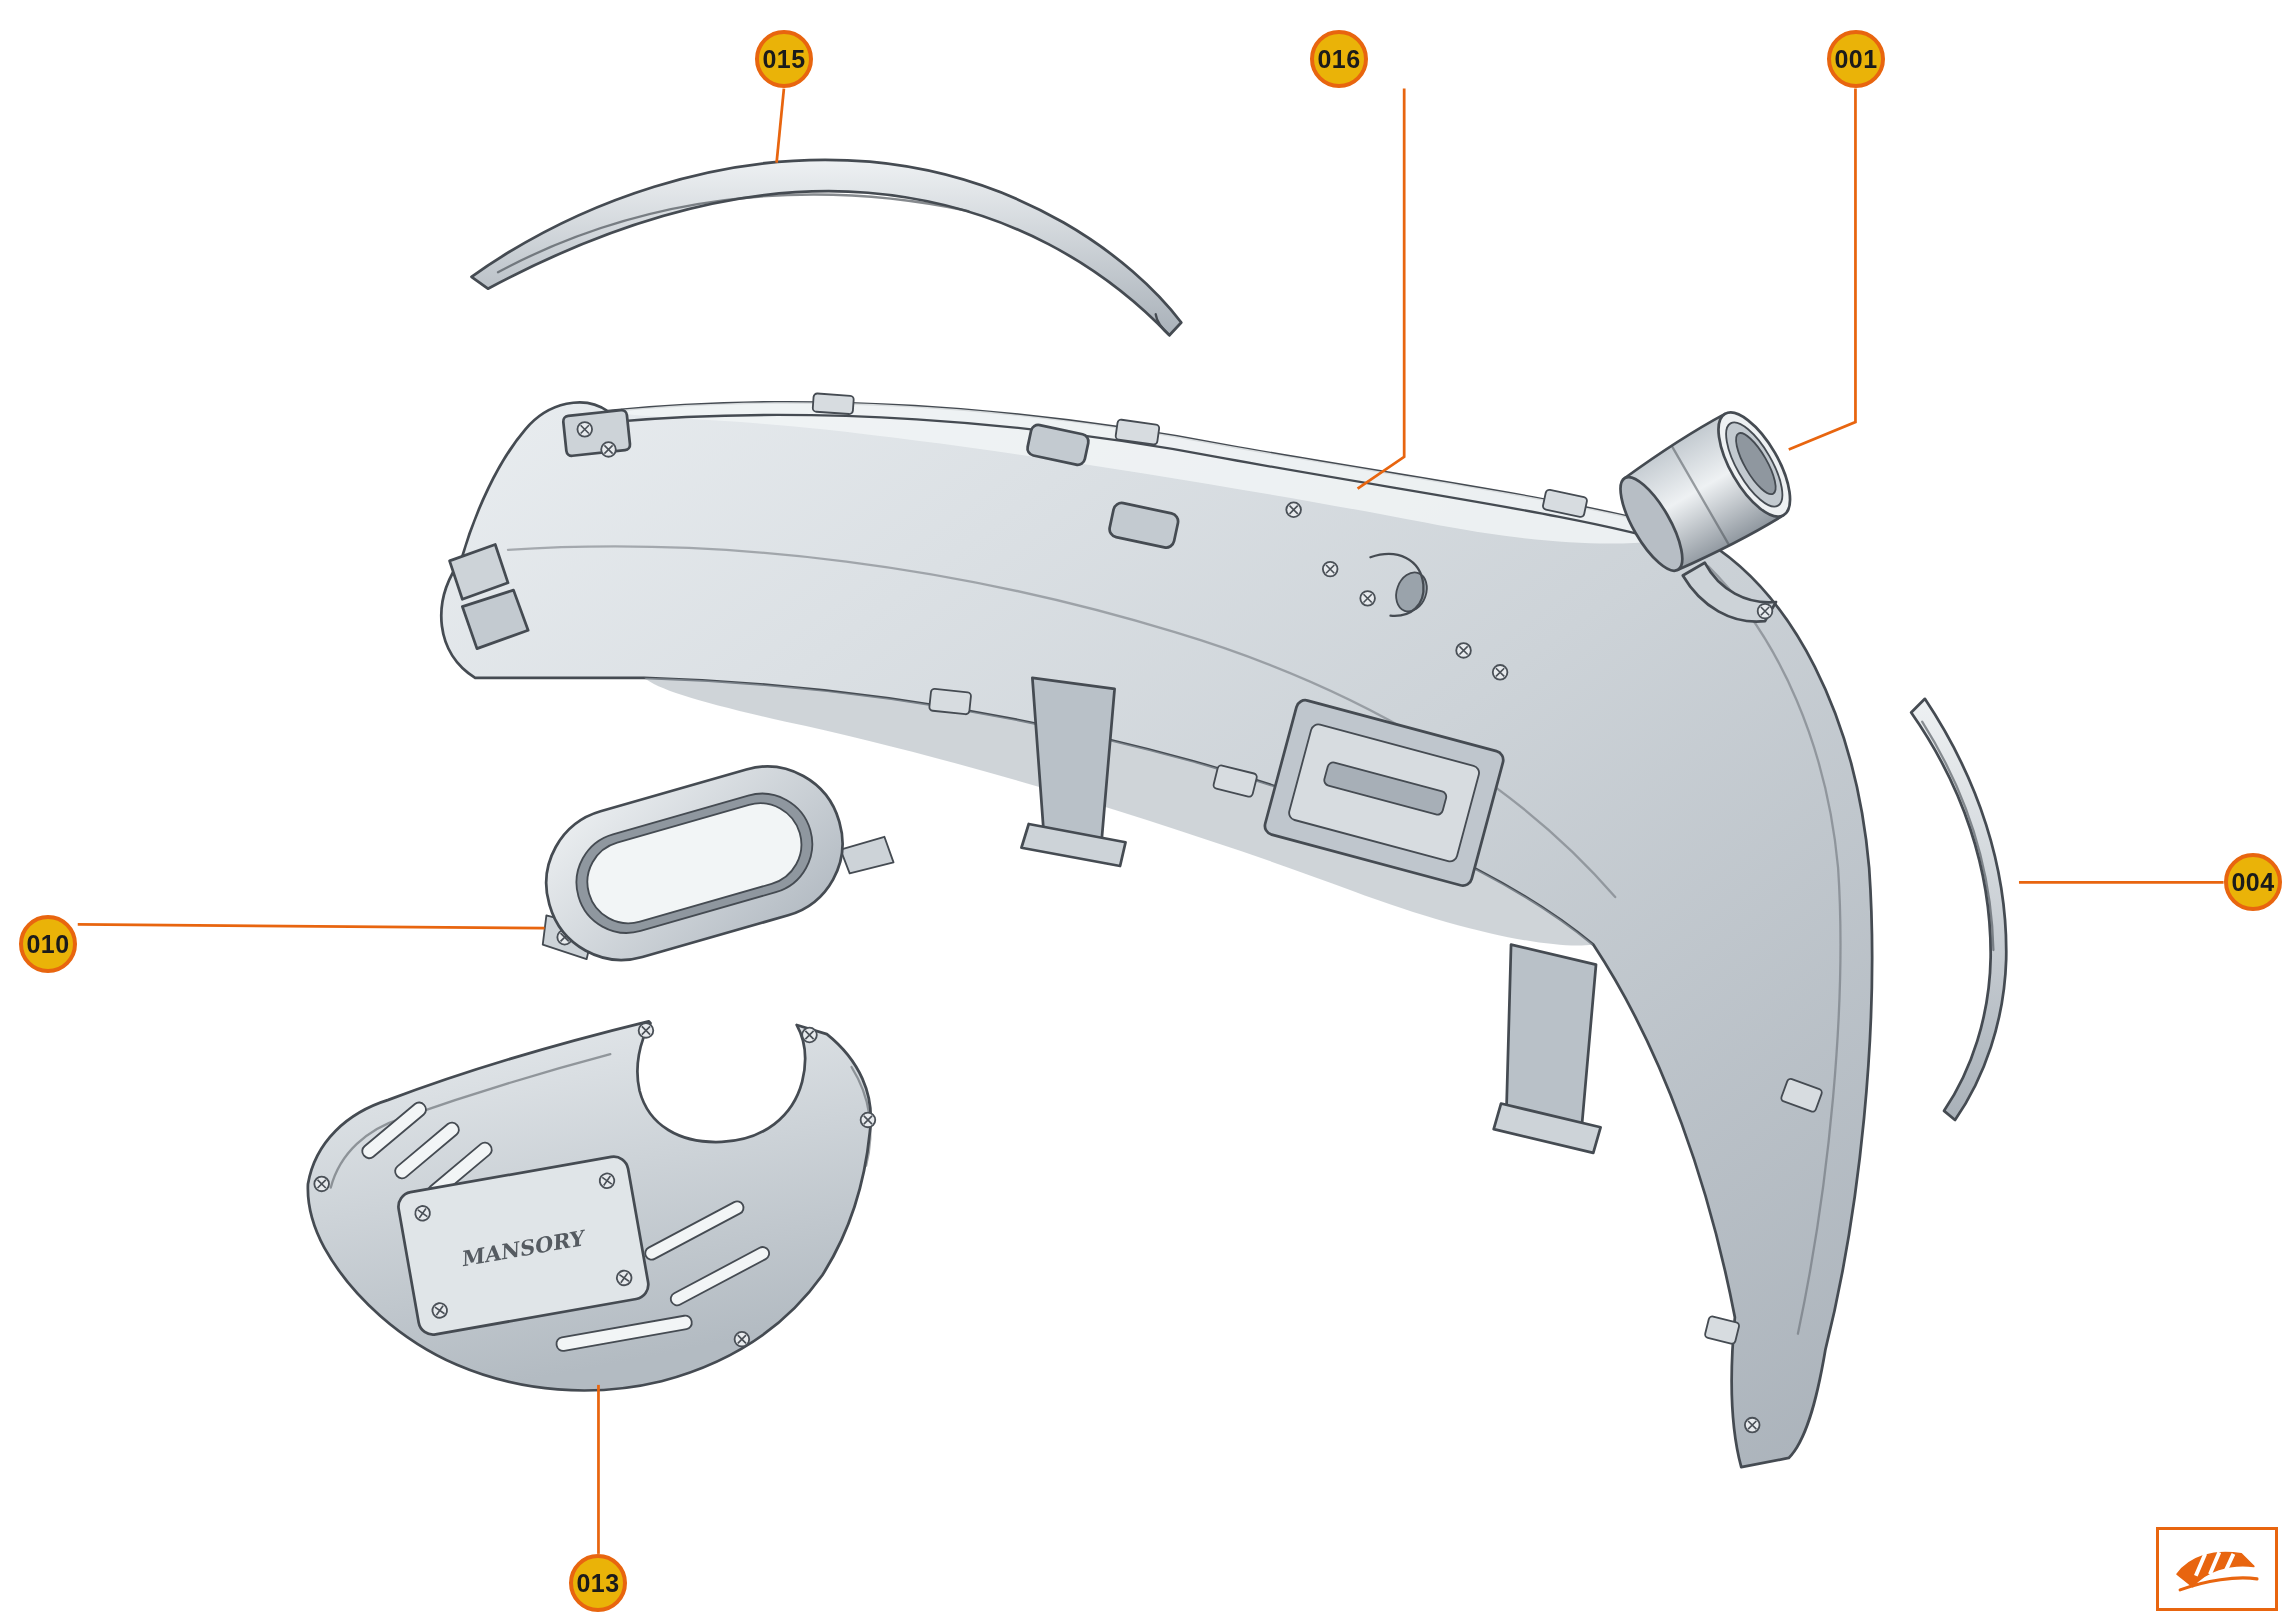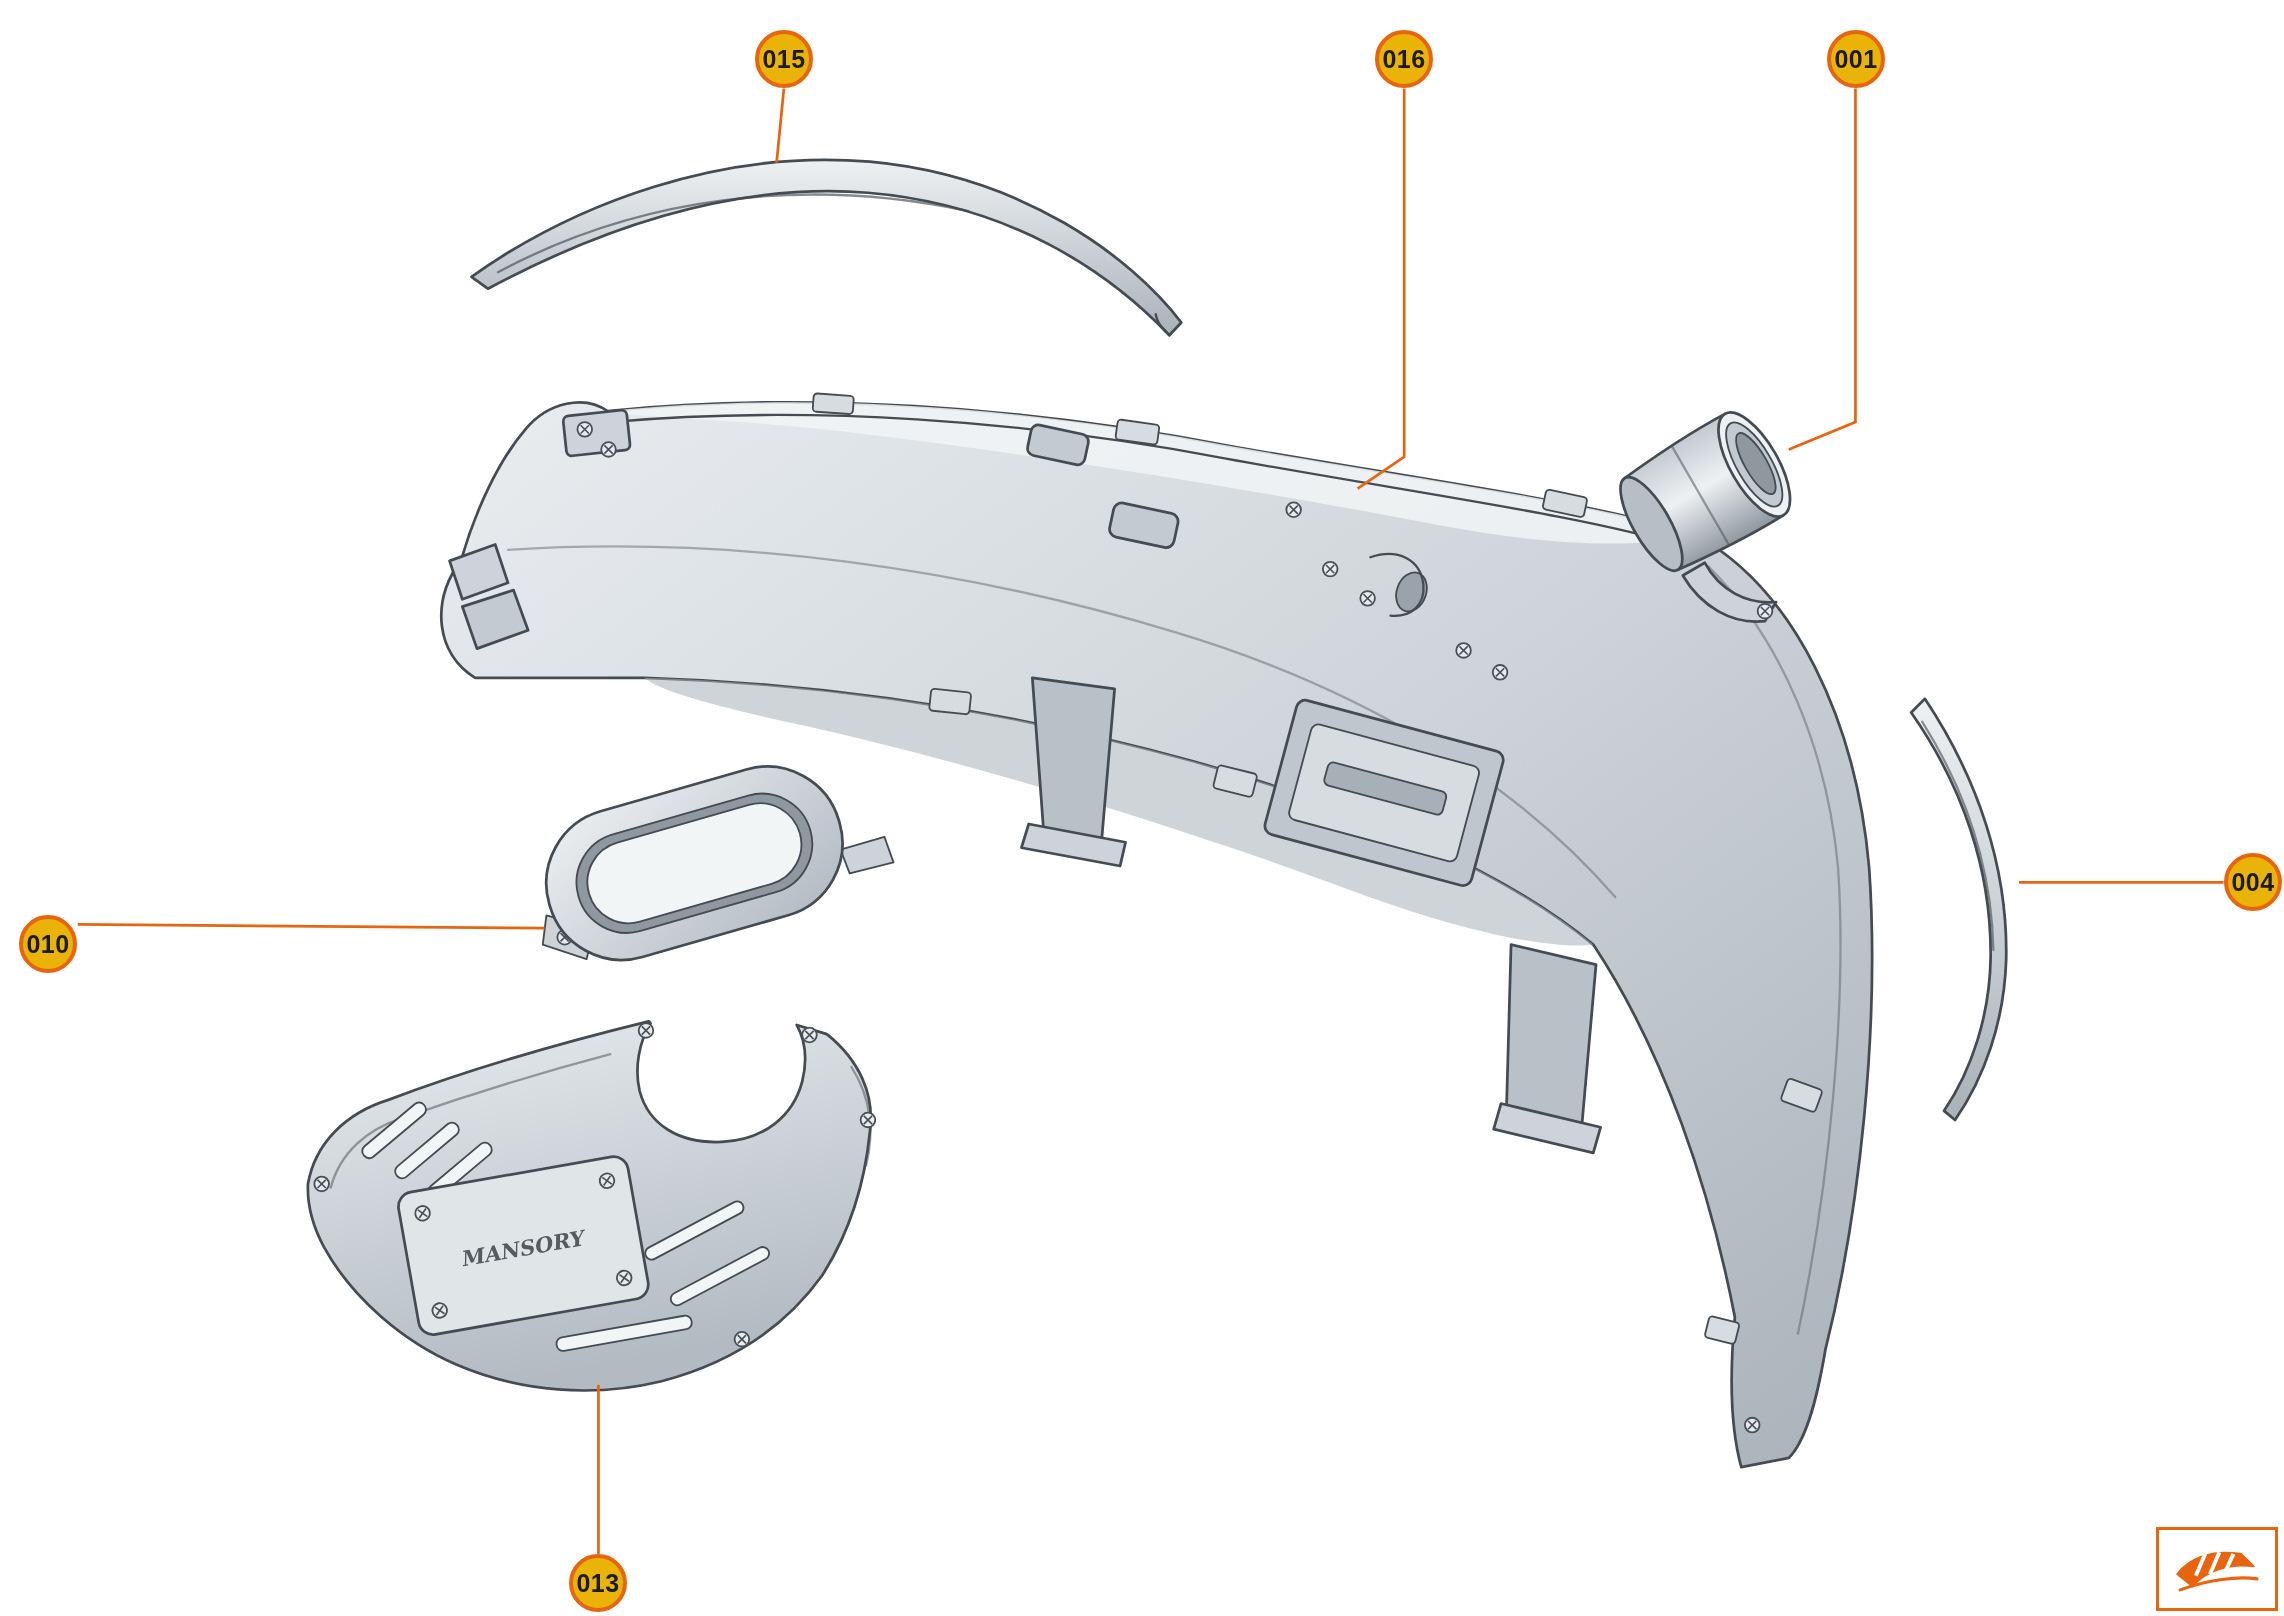--- a/index.html
+++ b/index.html
@@ -200,21 +200,21 @@
       <path class="leader" d="M 2031 97 L 2031 462 L 1958 492"></path>
       <path class="leader" d="M 85 1012 L 596 1016"></path>
       <path class="leader" d="M 2434 966 L 2210 966"></path>
       <path class="leader" d="M 655 1701 L 655 1516"></path>
     </g>
   </svg>
 
   <div class="callout" style="left:755px;top:30px">
     <span class="callout-label">015</span>
   </div>
-  <div class="callout" style="left:1375px;top:30px">
+  <div class="callout" style="left:1310px;top:30px">
     <span class="callout-label">016</span>
   </div>
   <div class="callout" style="left:1827px;top:30px">
     <span class="callout-label">001</span>
   </div>
   <div class="callout" style="left:19px;top:915px">
     <span class="callout-label">010</span>
   </div>
   <div class="callout" style="left:2224px;top:853px">
     <span class="callout-label">004</span>

